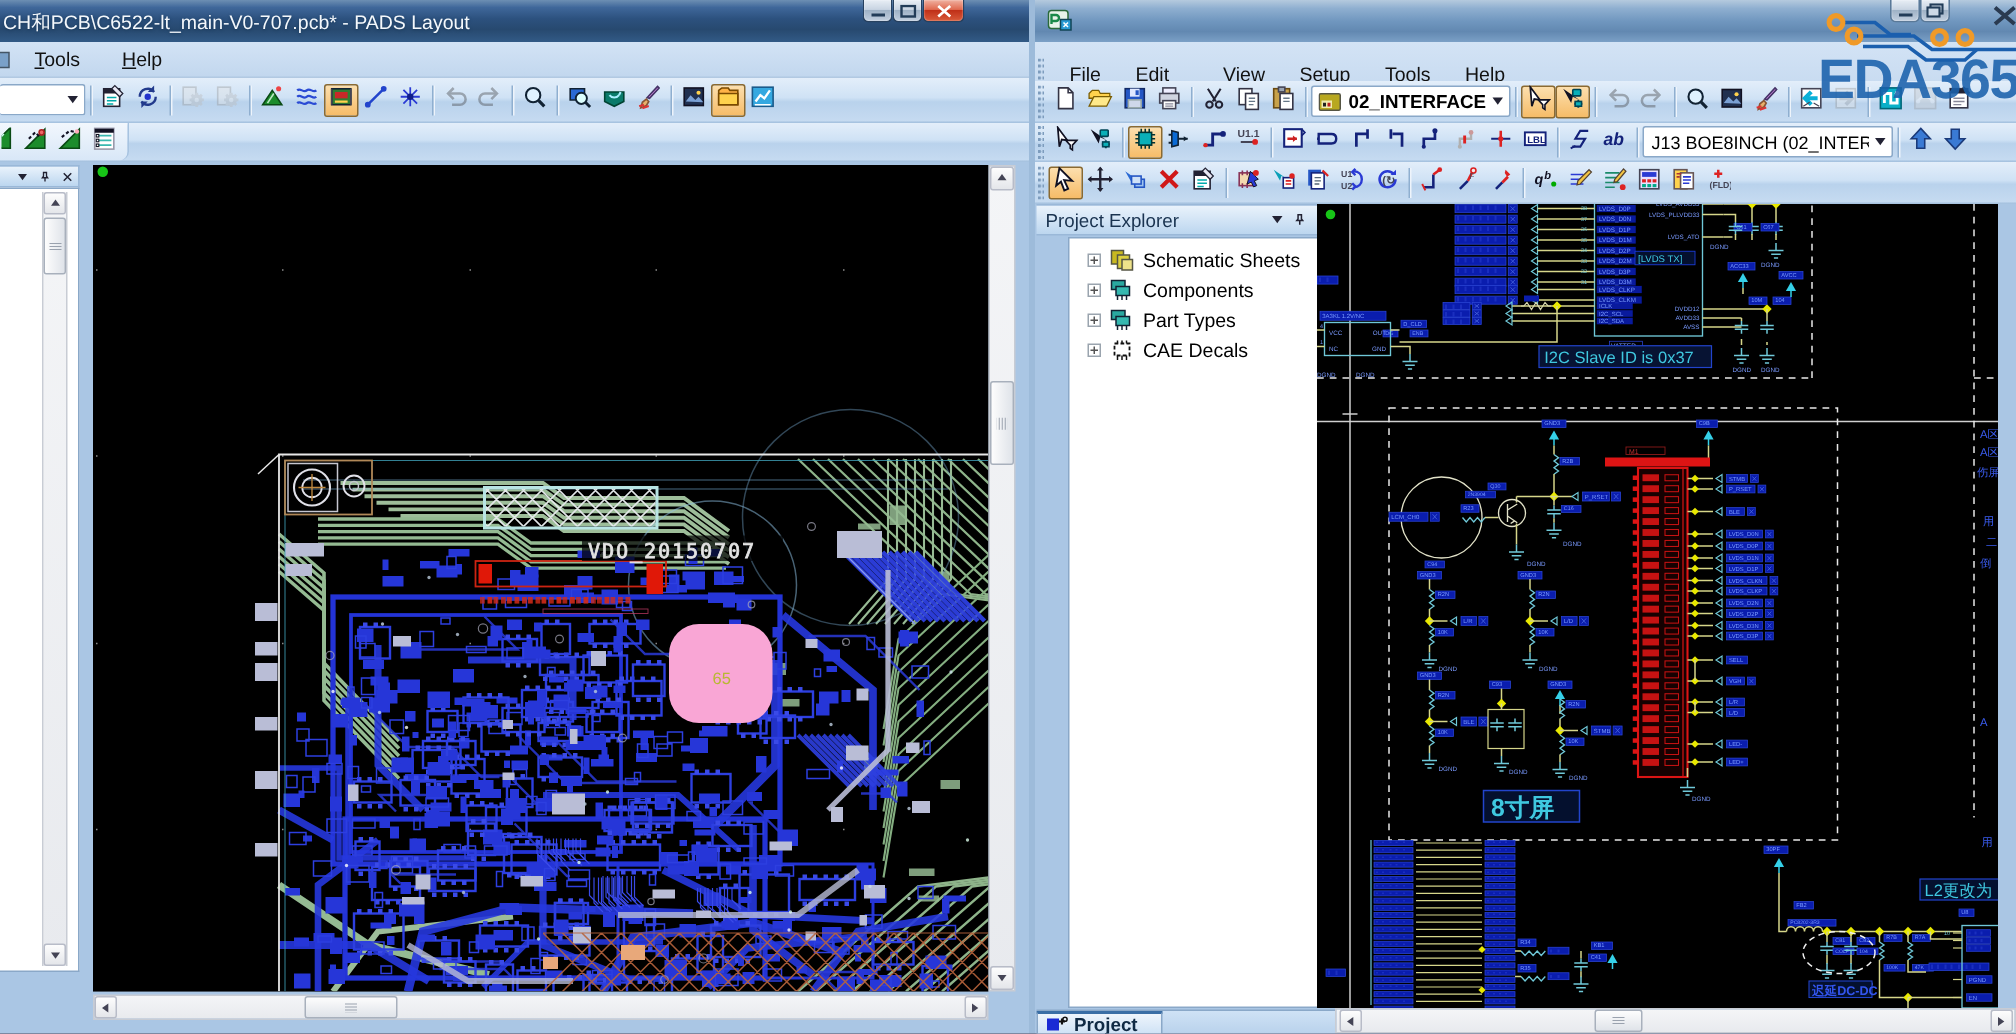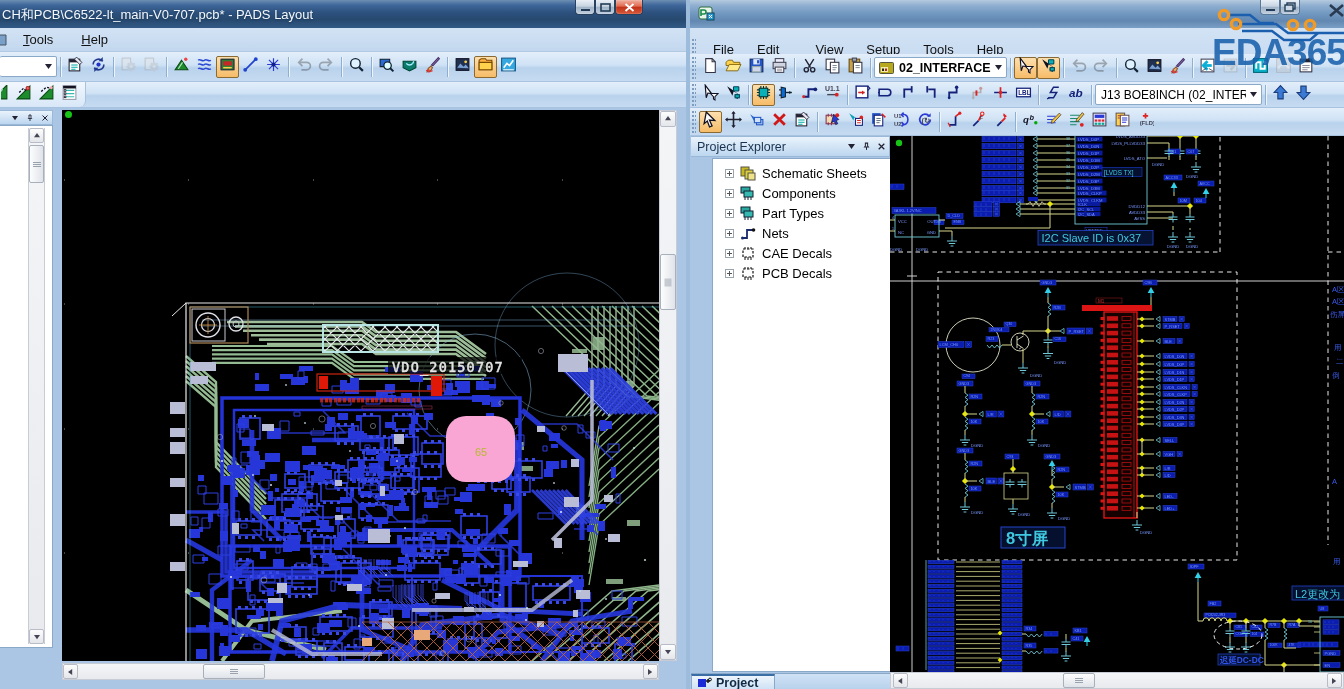--- a/index.html
+++ b/index.html
@@ -1852,65 +1852,40 @@
                 </svg></span>
               <span class="tlabel">Part Types</span>
             </div>
             <div class="trow">
               <span class="texp">
                 <svg width="7" height="7">
                   <path d="M1 3.5h5M3.5 1v5" stroke="#555" stroke-width="1"></path>
                 </svg>
               </span>
               <span class="ticon"><svg width="17" height="15" viewBox="0 0 17 15">
-                  <path d="M2 12h5V4h6" fill="none" stroke="#1a2a6a" stroke-width="1.8"></path>
-                  <circle cx="13.5" cy="4" r="1.8" fill="#111"></circle>
-                  <circle cx="2.5" cy="12" r="1.5" fill="#1a2a6a"></circle>
-                </svg></span>
-              <span class="tlabel">Nets</span>
-            </div>
-            <div class="trow">
-              <span class="texp">
-                <svg width="7" height="7">
-                  <path d="M1 3.5h5M3.5 1v5" stroke="#555" stroke-width="1"></path>
-                </svg>
-              </span>
-              <span class="ticon"><svg width="17" height="15" viewBox="0 0 17 15">
                   <rect x="3" y="3" width="10" height="8" fill="#fff" stroke="#111" stroke-width="1.2" stroke-dasharray="2.5 1.5"></rect>
                   <path d="M5 3V1M8 3V1M11 3V1M5 14v-3M8 14v-3M11 14v-3" stroke="#111"></path>
                 </svg></span>
               <span class="tlabel">CAE Decals</span>
-            </div>
-            <div class="trow">
-              <span class="texp">
-                <svg width="7" height="7">
-                  <path d="M1 3.5h5M3.5 1v5" stroke="#555" stroke-width="1"></path>
-                </svg>
-              </span>
-              <span class="ticon"><svg width="17" height="15" viewBox="0 0 17 15">
-                  <rect x="3" y="3" width="10" height="8" fill="#fff" stroke="#111" stroke-width="1.2" stroke-dasharray="2.5 1.5"></rect>
-                  <path d="M5 3V1M8 3V1M11 3V1M5 14v-3M8 14v-3M11 14v-3" stroke="#111"></path>
-                </svg></span>
-              <span class="tlabel">PCB Decals</span>
             </div>
           </div>
         </div>
         <div class="tabstrip" style="left:1px;top:537px;width:199px;height:16px;">
           <span class="tab" style="width:84px;">
             <span style="display:flex;margin-right:4px;">
               <svg width="14" height="11" viewBox="0 0 14 11">
                 <rect x="0" y="2" width="8" height="8" fill="#1a2ad4"></rect>
                 <path d="M8 4h4M10 2v4" stroke="#111" stroke-width="1.4"></path>
                 <circle cx="12" cy="2.5" r="1.4" fill="none" stroke="#111"></circle>
               </svg>
             </span>
             <span style="font-weight:bold;">Project</span>
           </span>
         </div>
-        <div class="canvas" style="left:200px;top:0;width:454px;height:536px;"><svg id="schsvg" width="456" height="536" viewBox="0 0 456 536">
+        <div class="canvas" style="left:188px;top:0;width:454px;height:536px;"><svg id="schsvg" width="456" height="536" viewBox="0 0 456 536">
             <style>.w{stroke:#d6d68a;fill:none;stroke-width:1}.b,.b2{fill:#0a1dae;stroke:#2a44d4;stroke-width:.5}.m{stroke:#2a3fd0;stroke-width:1.4;opacity:.5;fill:none}.x{stroke:#4d6ae0;stroke-width:.5;fill:none}.t{fill:#7a9aff}.j{fill:#e8e800}.r{fill:none;stroke:#6fc8d8;stroke-width:.9}.d{stroke:#e8e8e8;stroke-width:1;stroke-dasharray:4.5 4;fill:none}</style>
             <defs>
               <path id="gnd" d="M0 0v5M-5 5h10M-3.2 7.5h6.4M-1.4 10h2.8" stroke="#6fc8d8" fill="none"></path>
               <g id="pwr">
                 <path d="M0 10V4" stroke="#35d0e8"></path>
                 <path d="M0 0l-3.4 6h6.8z" fill="#35d0e8"></path>
               </g>
               <path id="chv" d="M0 0l4 -2.6v5.2z" fill="none" stroke="#6fc8d8" stroke-width=".8"></path>
               <path id="cap" d="M0 0v3M-4.5 3h9M-4.5 5.5h9M0 5.5v3" stroke="#6fc8d8" fill="none"></path>
             </defs>

